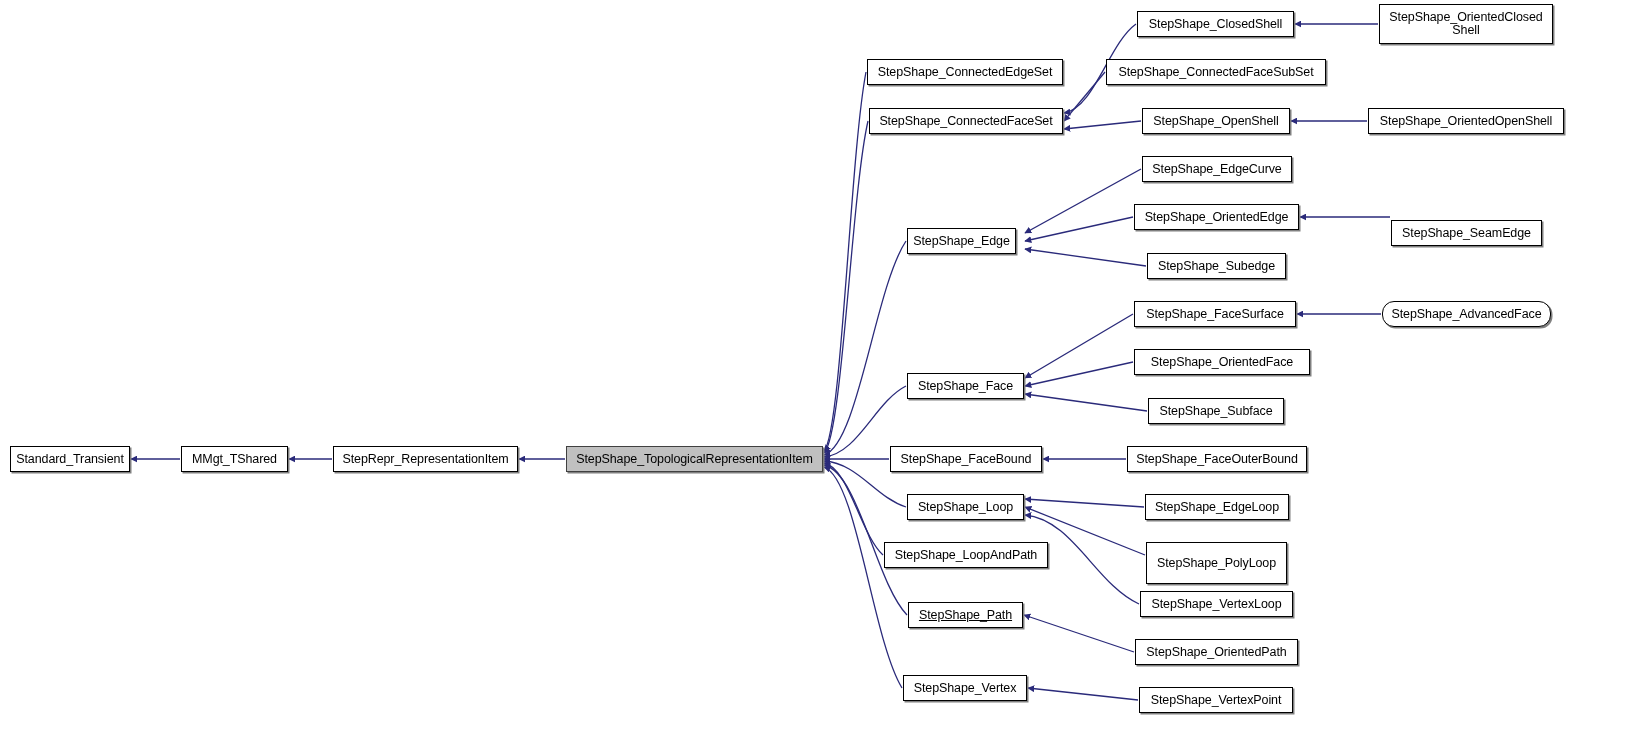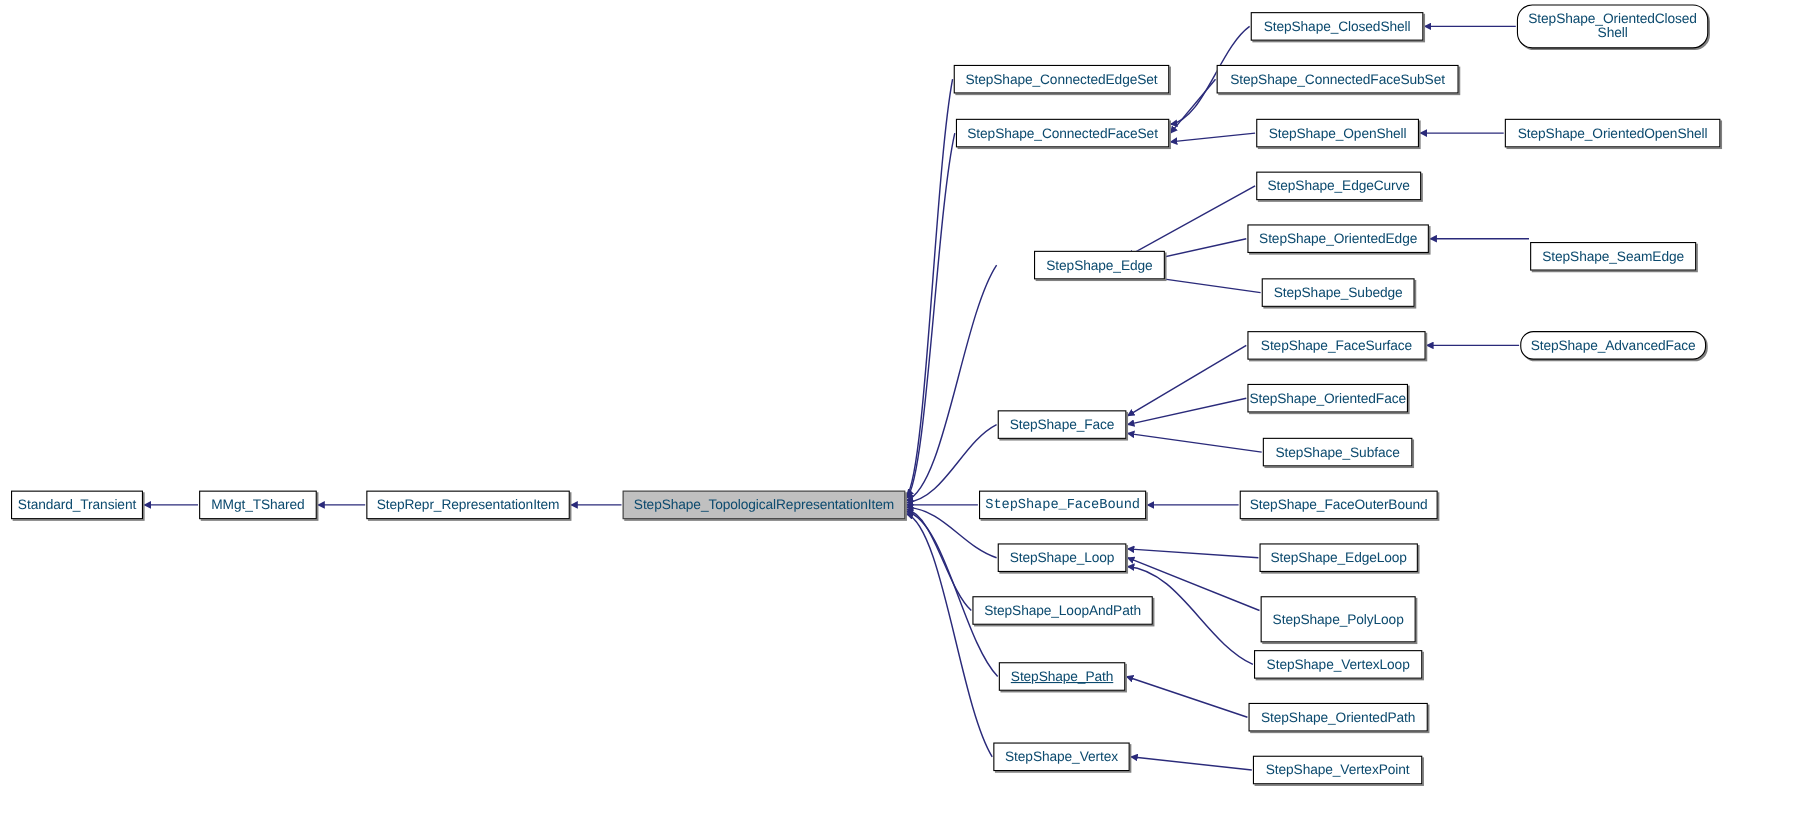--- a/index.html
+++ b/index.html
@@ -25,21 +25,21 @@
   .node {
     position: absolute;
     box-sizing: border-box;
     background: #ffffff;
     border: 1px solid #000000;
     box-shadow: 1.5px 1.5px 0 0 #808080;
     display: flex;
     align-items: center;
     justify-content: center;
     text-align: center;
-    color: #0c4a6e;
+    color: #000000;
     font-size: 12.5px;
     line-height: 13px;
     letter-spacing: -0.1px;
     white-space: pre-line;
     z-index: 2;
   }
   .node.highlight {
     background: #c0c0c0;
     border: 1px solid #404040;
   }
@@ -93,34 +93,34 @@
   <div id="nodes">
       <div class="node" style="left: 10px; top: 446px; width: 120px; height: 26px;"><span class="label">Standard_Transient</span></div>
       <div class="node" style="left: 181px; top: 446px; width: 107px; height: 26px;"><span class="label">MMgt_TShared</span></div>
       <div class="node" style="left: 333px; top: 446px; width: 185px; height: 26px;"><span class="label">StepRepr_RepresentationItem</span></div>
       <div class="node highlight" style="left: 566px; top: 446px; width: 257px; height: 26px;"><span class="label">StepShape_TopologicalRepresentationItem</span></div>
       <div class="node" style="left: 867px; top: 59px; width: 196px; height: 26px;"><span class="label">StepShape_ConnectedEdgeSet</span></div>
       <div class="node" style="left: 869px; top: 108px; width: 194px; height: 26px;"><span class="label">StepShape_ConnectedFaceSet</span></div>
       <div class="node" style="left: 1137px; top: 11px; width: 157px; height: 26px;"><span class="label">StepShape_ClosedShell</span></div>
       <div class="node" style="left: 1106px; top: 59px; width: 220px; height: 26px;"><span class="label">StepShape_ConnectedFaceSubSet</span></div>
       <div class="node" style="left: 1142px; top: 108px; width: 148px; height: 26px;"><span class="label">StepShape_OpenShell</span></div>
-      <div class="node" style="left: 1379px; top: 4px; width: 174px; height: 40px; border-radius: 14px;"><span class="label">StepShape_OrientedClosed
+      <div class="node" style="left: 1379px; top: 4px; width: 174px; height: 40px;"><span class="label">StepShape_OrientedClosed
 Shell</span></div>
       <div class="node" style="left: 1368px; top: 108px; width: 196px; height: 26px;"><span class="label">StepShape_OrientedOpenShell</span></div>
-      <div class="node" style="left: 940px; top: 228px; width: 119px; height: 26px;"><span class="label">StepShape_Edge</span></div>
+      <div class="node" style="left: 907px; top: 228px; width: 109px; height: 26px;"><span class="label">StepShape_Edge</span></div>
       <div class="node" style="left: 1142px; top: 156px; width: 150px; height: 26px;"><span class="label">StepShape_EdgeCurve</span></div>
       <div class="node" style="left: 1134px; top: 204px; width: 165px; height: 26px;"><span class="label">StepShape_OrientedEdge</span></div>
       <div class="node" style="left: 1147px; top: 253px; width: 139px; height: 26px;"><span class="label">StepShape_Subedge</span></div>
       <div class="node" style="left: 1391px; top: 204px; width: 151px; height: 26px; margin-top: 16px;"><span class="label">StepShape_SeamEdge</span></div>
       <div class="node" style="left: 907px; top: 373px; width: 117px; height: 26px;"><span class="label">StepShape_Face</span></div>
       <div class="node" style="left: 1134px; top: 301px; width: 162px; height: 26px;"><span class="label">StepShape_FaceSurface</span></div>
-      <div class="node" style="left: 1134px; top: 349px; width: 146px; height: 26px;"><span class="label">StepShape_OrientedFace</span></div>
+      <div class="node" style="left: 1134px; top: 349px; width: 176px; height: 26px;"><span class="label">StepShape_OrientedFace</span></div>
       <div class="node" style="left: 1148px; top: 398px; width: 136px; height: 26px;"><span class="label">StepShape_Subface</span></div>
       <div class="node" style="left: 1382px; top: 301px; width: 169px; height: 26px; border-radius: 12px;"><span class="label">StepShape_AdvancedFace</span></div>
-      <div class="node" style="left: 890px; top: 446px; width: 152px; height: 26px; font-family: Liberation Mono, monospace;"><span class="label">StepShape_FaceBound</span></div>
+      <div class="node" style="left: 890px; top: 446px; width: 152px; height: 26px;"><span class="label">StepShape_FaceBound</span></div>
       <div class="node" style="left: 1127px; top: 446px; width: 180px; height: 26px;"><span class="label">StepShape_FaceOuterBound</span></div>
       <div class="node" style="left: 907px; top: 494px; width: 117px; height: 26px;"><span class="label">StepShape_Loop</span></div>
       <div class="node" style="left: 1145px; top: 494px; width: 144px; height: 26px;"><span class="label">StepShape_EdgeLoop</span></div>
       <div class="node" style="left: 1146px; top: 542px; width: 141px; height: 42px;"><span class="label">StepShape_PolyLoop</span></div>
       <div class="node" style="left: 1140px; top: 591px; width: 153px; height: 26px;"><span class="label">StepShape_VertexLoop</span></div>
       <div class="node" style="left: 884px; top: 542px; width: 164px; height: 26px;"><span class="label">StepShape_LoopAndPath</span></div>
       <div class="node" style="left: 908px; top: 602px; width: 115px; height: 26px; text-decoration: underline;"><span class="label">StepShape_Path</span></div>
       <div class="node" style="left: 1135px; top: 639px; width: 163px; height: 26px;"><span class="label">StepShape_OrientedPath</span></div>
       <div class="node" style="left: 903px; top: 675px; width: 124px; height: 26px;"><span class="label">StepShape_Vertex</span></div>
       <div class="node" style="left: 1139px; top: 687px; width: 154px; height: 26px;"><span class="label">StepShape_VertexPoint</span></div>

